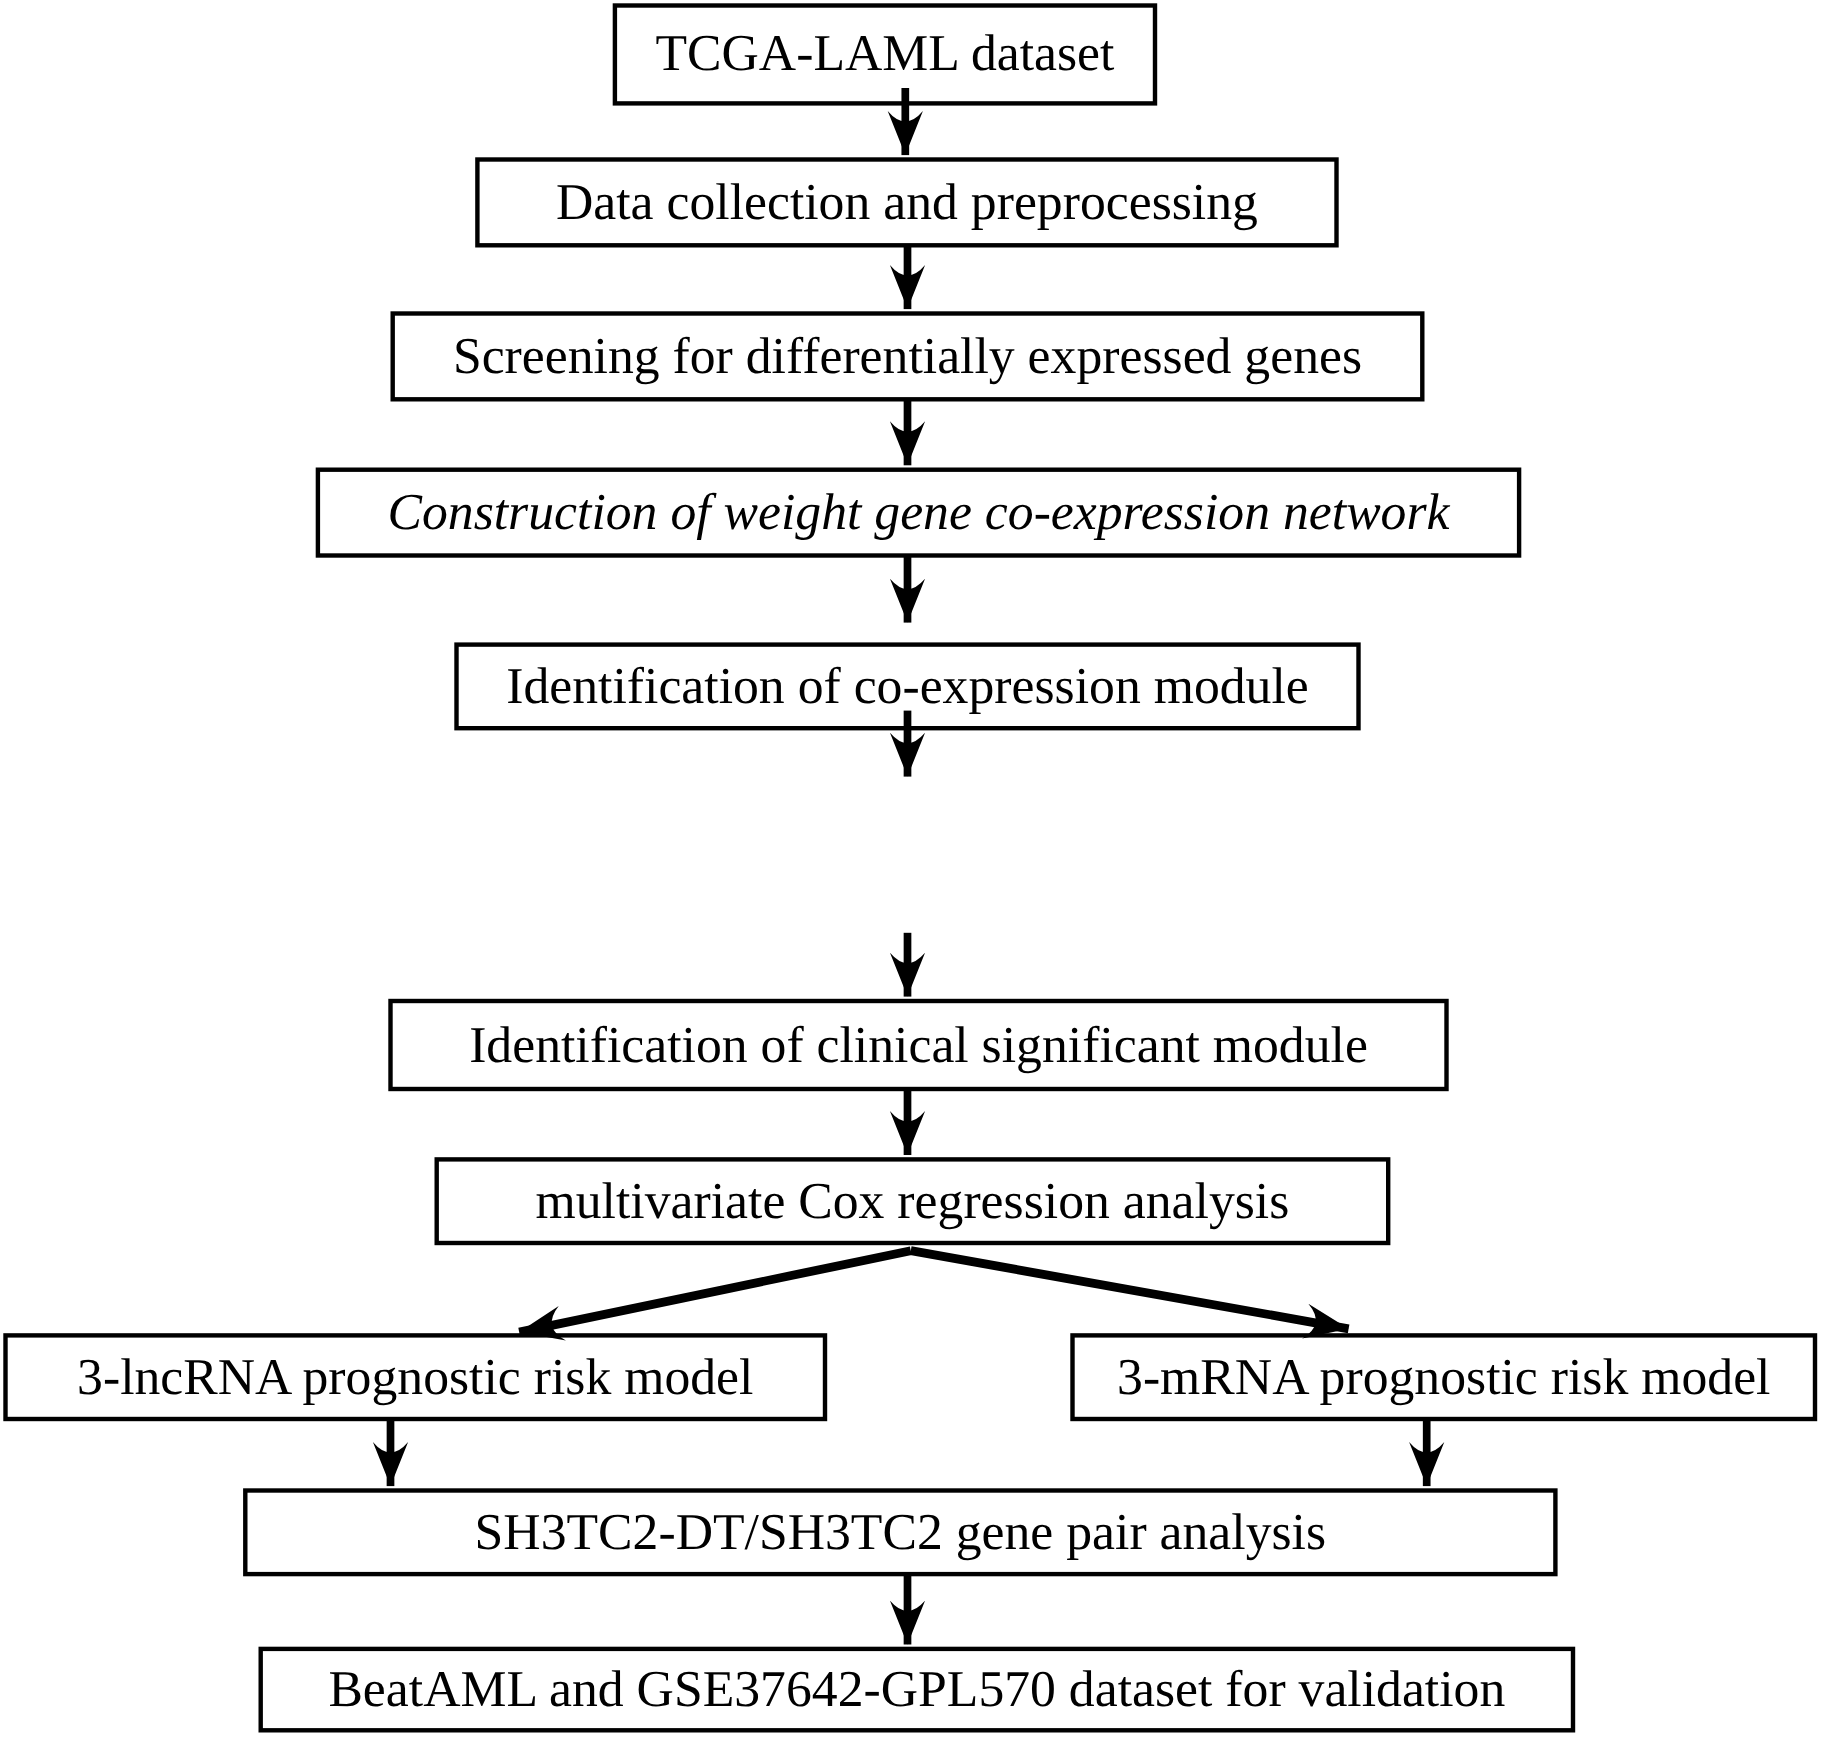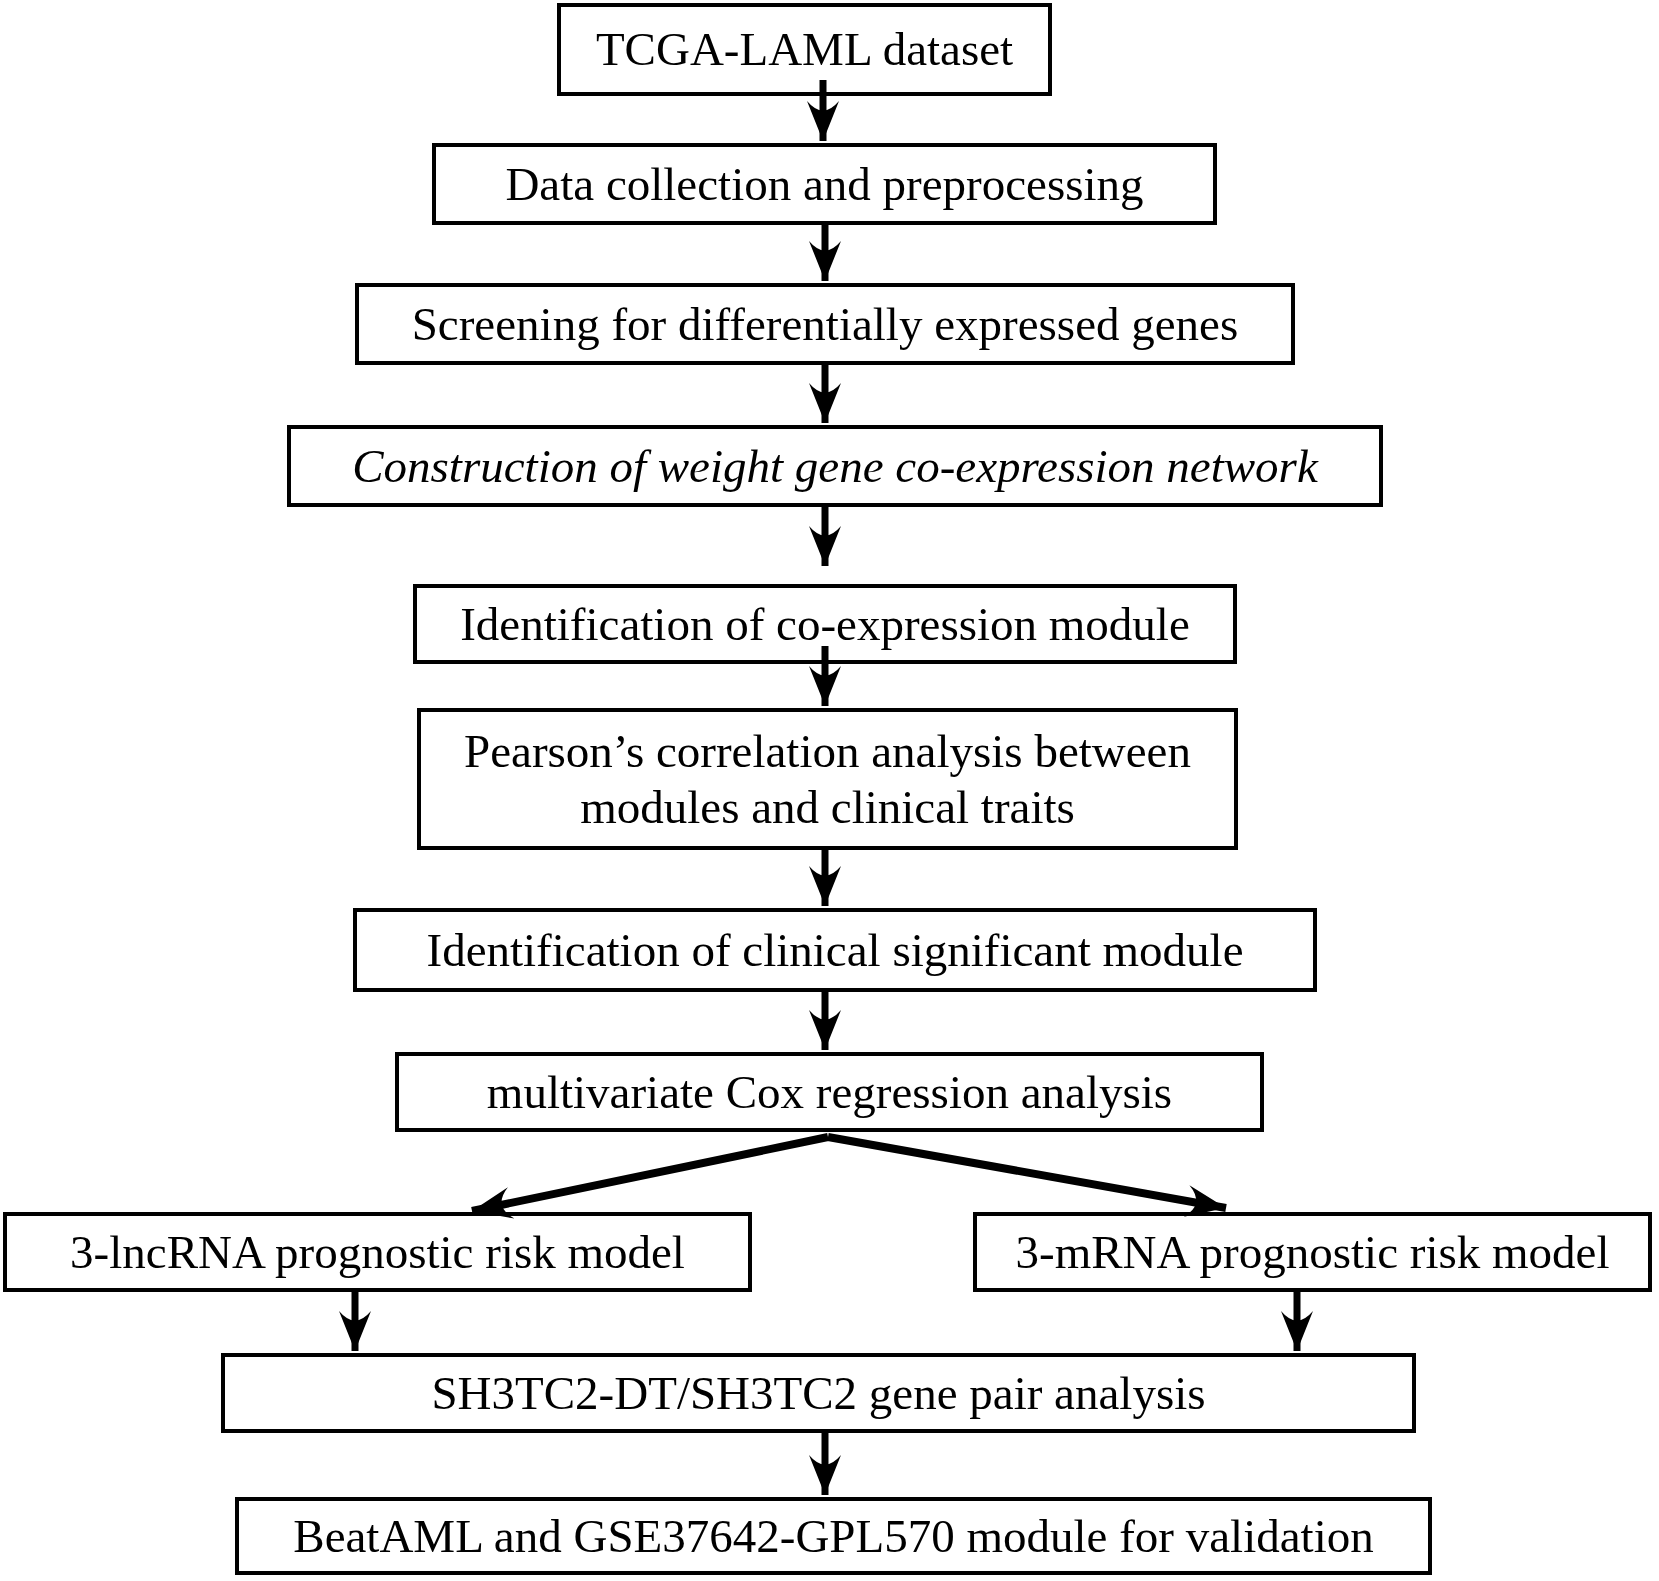--- a/index.html
+++ b/index.html
@@ -57,31 +57,27 @@
 <body>
 
 <div id="canvas">
 
   <div class="box b1">TCGA-LAML dataset</div>
   <div class="box b2">Data collection and preprocessing</div>
   <div class="box b3">Screening for differentially expressed genes</div>
   <div class="box b4">Construction of weight gene co-expression network</div>
   <div class="box b5">Identification of co-expression module</div>
 
-  <div class="box b6">
-    <span class="ln">Pearson’s correlation analysis between</span>
-    <span class="ln">modules and clinical traits</span>
-  </div>
 
   <div class="box b7">Identification of clinical significant module</div>
   <div class="box b8">multivariate Cox regression analysis</div>
   <div class="box b9">3-lncRNA prognostic risk model</div>
   <div class="box b10">3-mRNA prognostic risk model</div>
   <div class="box b11">SH3TC2-DT/SH3TC2 gene pair analysis</div>
-  <div class="box b12">BeatAML and GSE37642-GPL570 module for validation</div>
+  <div class="box b12">BeatAML and GSE37642-GPL570 dataset for validation</div>
 
   <svg id="arrow-layer" viewBox="0 0 1659 1581" xmlns="http://www.w3.org/2000/svg" aria-hidden="true">
     <defs>
       <marker id="ah" markerUnits="userSpaceOnUse" markerWidth="44" markerHeight="38" refX="40" refY="18" orient="auto">
         <path d="M0,2 Q19,18 0,34 L40,18 Z" fill="#000000"></path>
       </marker>
     </defs>
 
     <line x1="823" y1="80" x2="823" y2="141" stroke-width="7" marker-end="url(#ah)"></line>
     <line x1="825" y1="223" x2="825" y2="281" stroke-width="7" marker-end="url(#ah)"></line>

